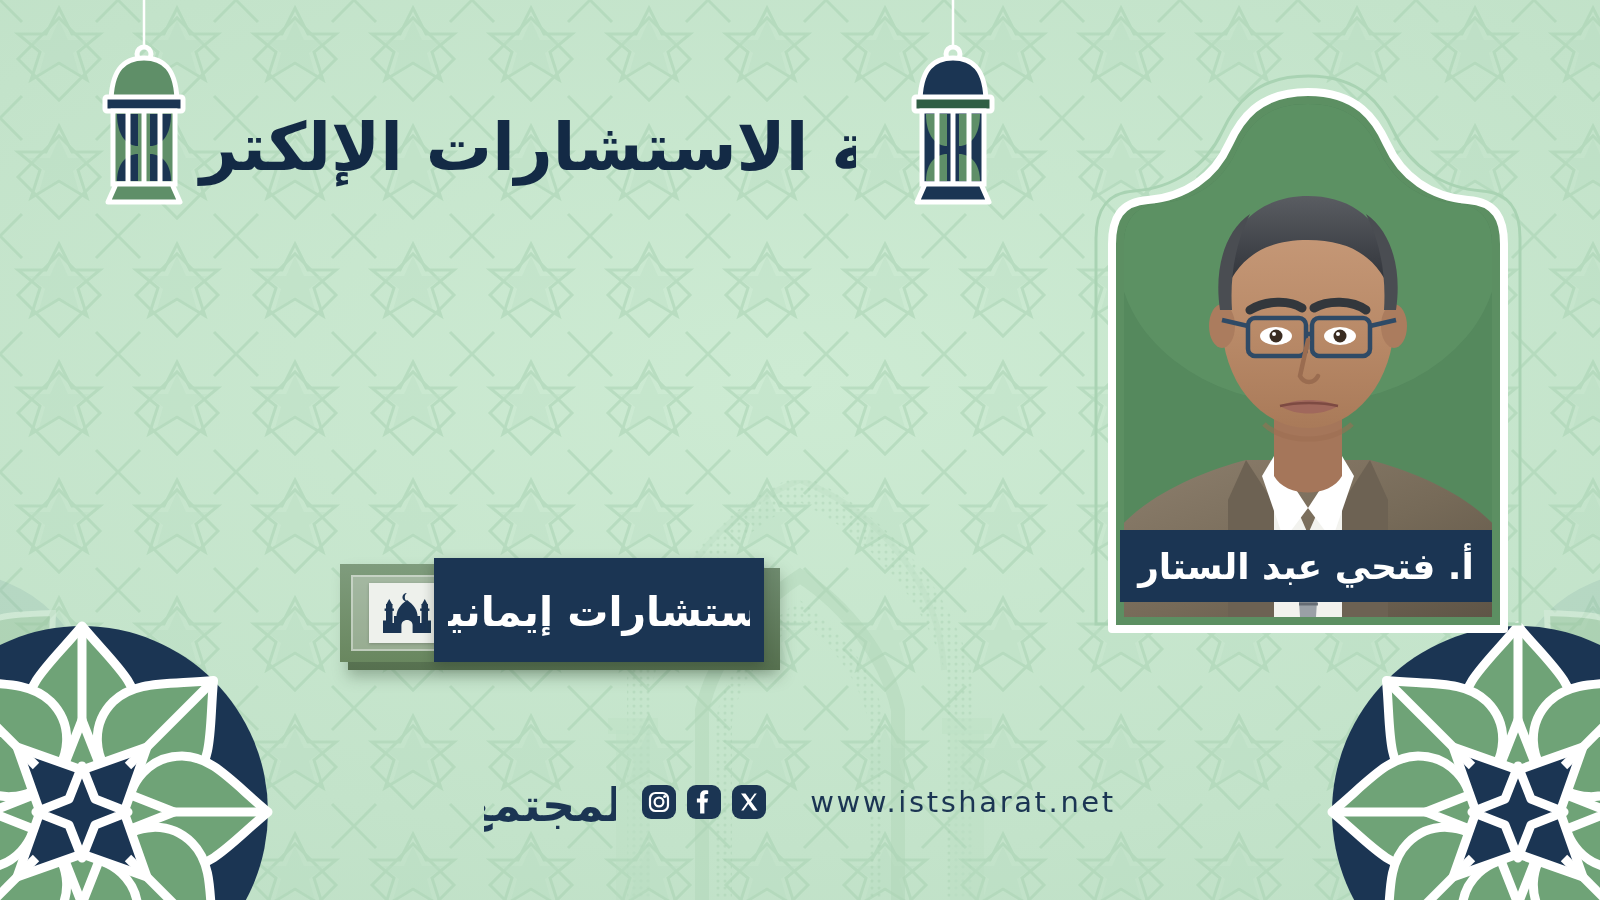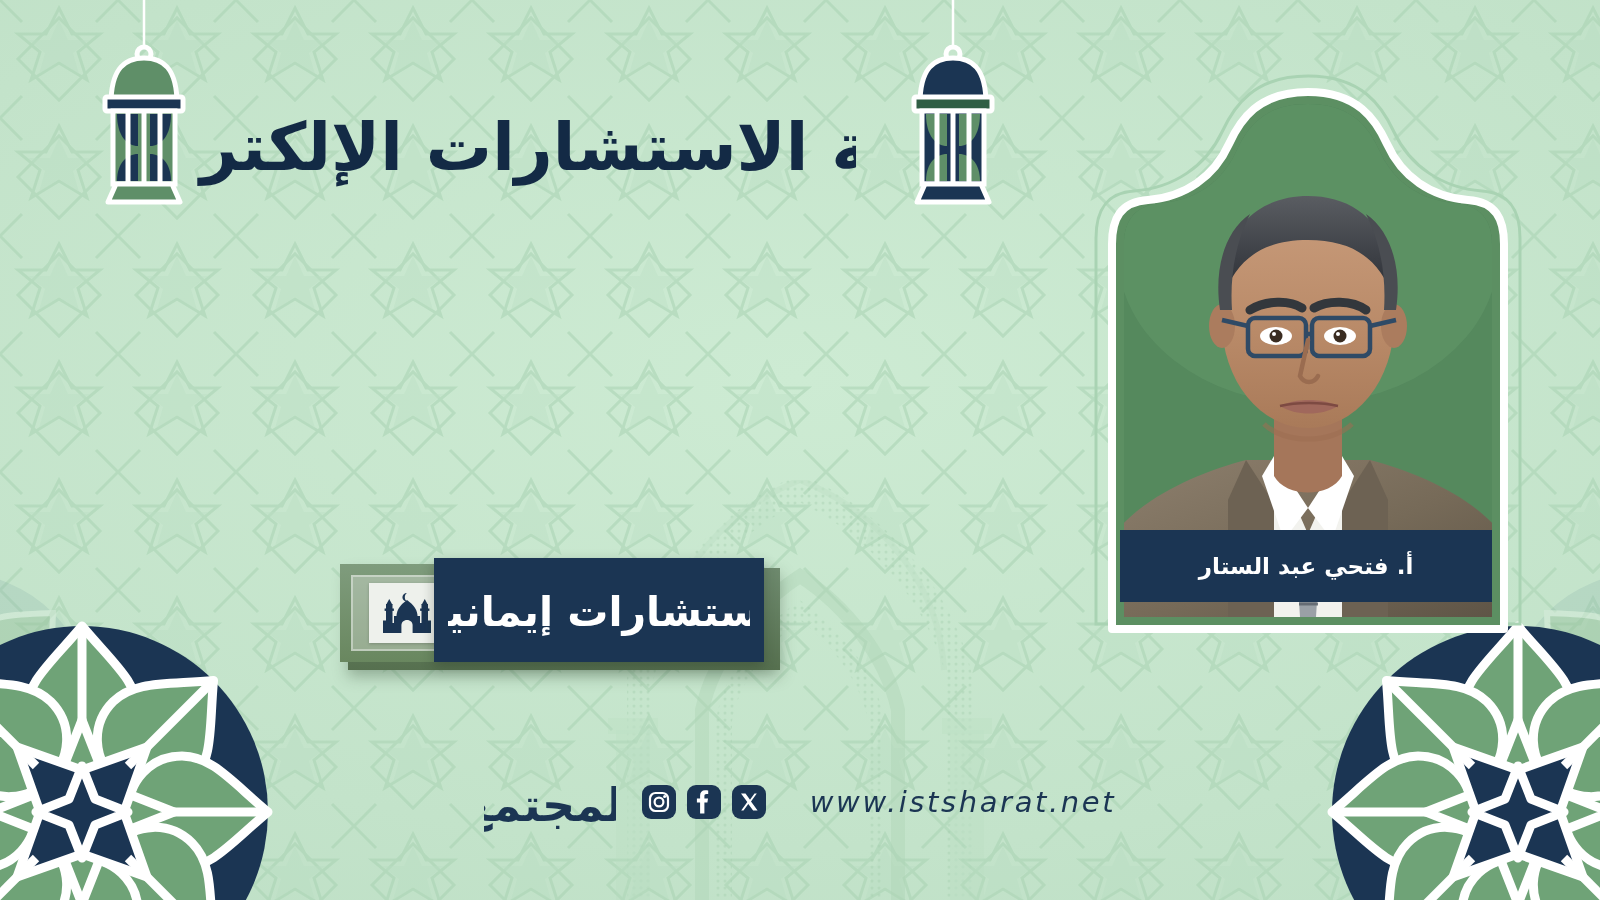--- a/index.html
+++ b/index.html
@@ -118,21 +118,21 @@
     left:1120px; top:530px;
     width:372px; height:72px;
     background:#1b3553;
     display:flex; align-items:center; justify-content:center;
     direction:rtl;
   }
   #speaker-nameplate .nm{
     color:#ffffff;
     font-family:"DejaVu Sans","Liberation Sans",sans-serif;
     font-weight:bold;
-    font-size:23px;
+    font-size:36px;
     letter-spacing:0px;
     white-space:nowrap;
   }
   
   #nameplate-rule{
     position:absolute; z-index:8;
     left:1116px; top:602px;
     width:380px; height:26px;
     border-left:2px solid rgba(27,53,83,.30);
     border-bottom:2px solid rgba(27,53,83,.30);
@@ -197,21 +197,20 @@
   }
   .social-icon svg{ display:block; }
   #site-url{
     color:#1b3553;
     font-family:"DejaVu Sans","Liberation Sans",sans-serif;
     font-weight:normal;
     font-size:29px;
     letter-spacing:2.6px;
     margin-left:18px;
     white-space:nowrap;
-    font-style:italic;
   }
 </style>
 </head>
 <body>
 
 <div id="poster">
 
   <div class="bg-base"></div>
 
   <div class="bg-pattern">

